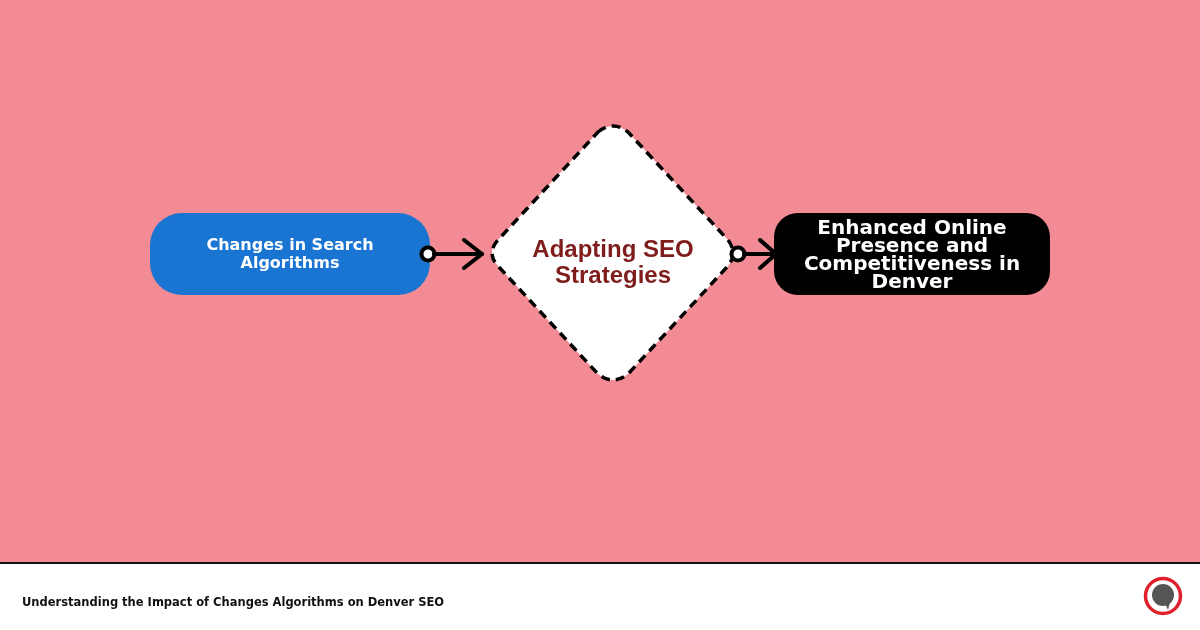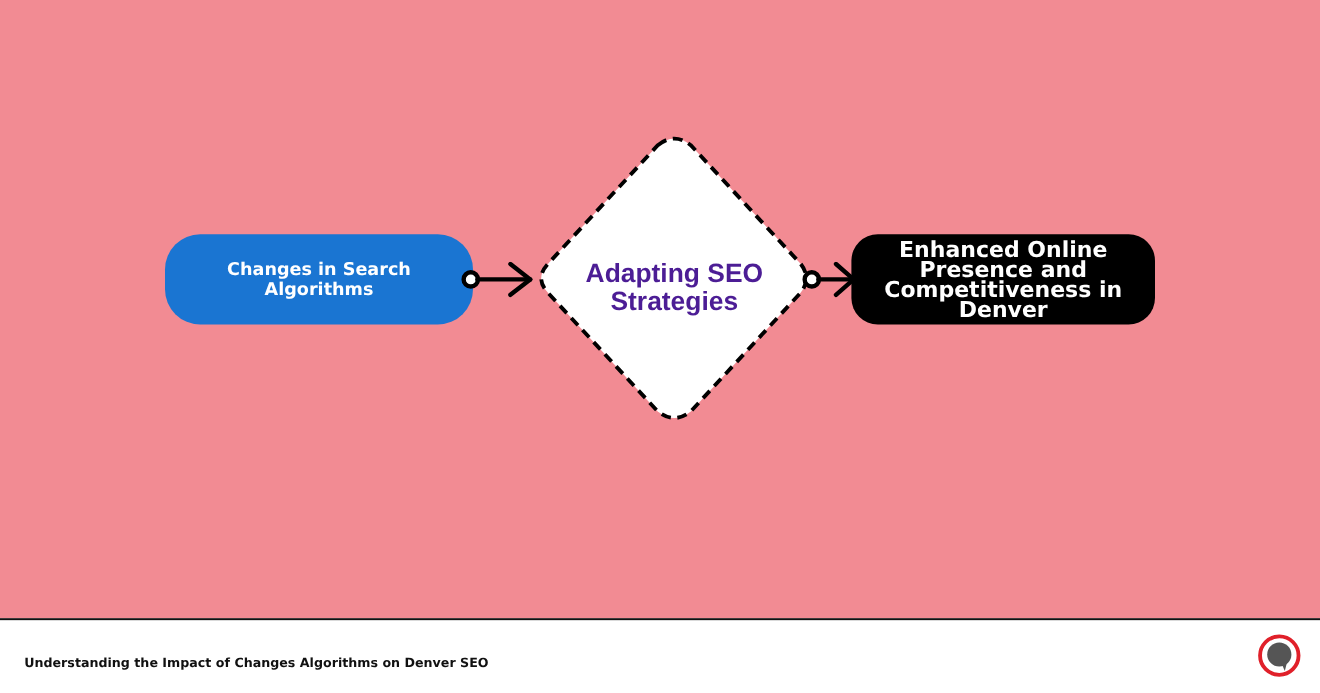--- a/index.html
+++ b/index.html
@@ -37,21 +37,21 @@
     background: #1a75d2; font-size: 16px; line-height: 18px; padding: 0 40px;
   }
   .node-black {
     left: 774px; top: 213px; width: 276px; height: 82px; border-radius: 24px;
     background: #000000; font-size: 20px; line-height: 18px; padding: 0 10px;
   }
   .diamond-svg { position: absolute; left: 478px; top: 122px; }
   .diamond-label {
     position: absolute; left: 513px; top: 236px; width: 200px; text-align: center;
     font-family: "Liberation Sans", sans-serif; font-weight: bold;
-    font-size: 24px; line-height: 26px; color: #4c1d95;
+    font-size: 24px; line-height: 26px; color: #7f1d1d;
   }
   .connector { position: absolute; }
 </style>
 </head>
 <body>
 
 <div class="canvas">
 
   <div class="node node-blue">
     <span>Changes in Search Algorithms</span>

